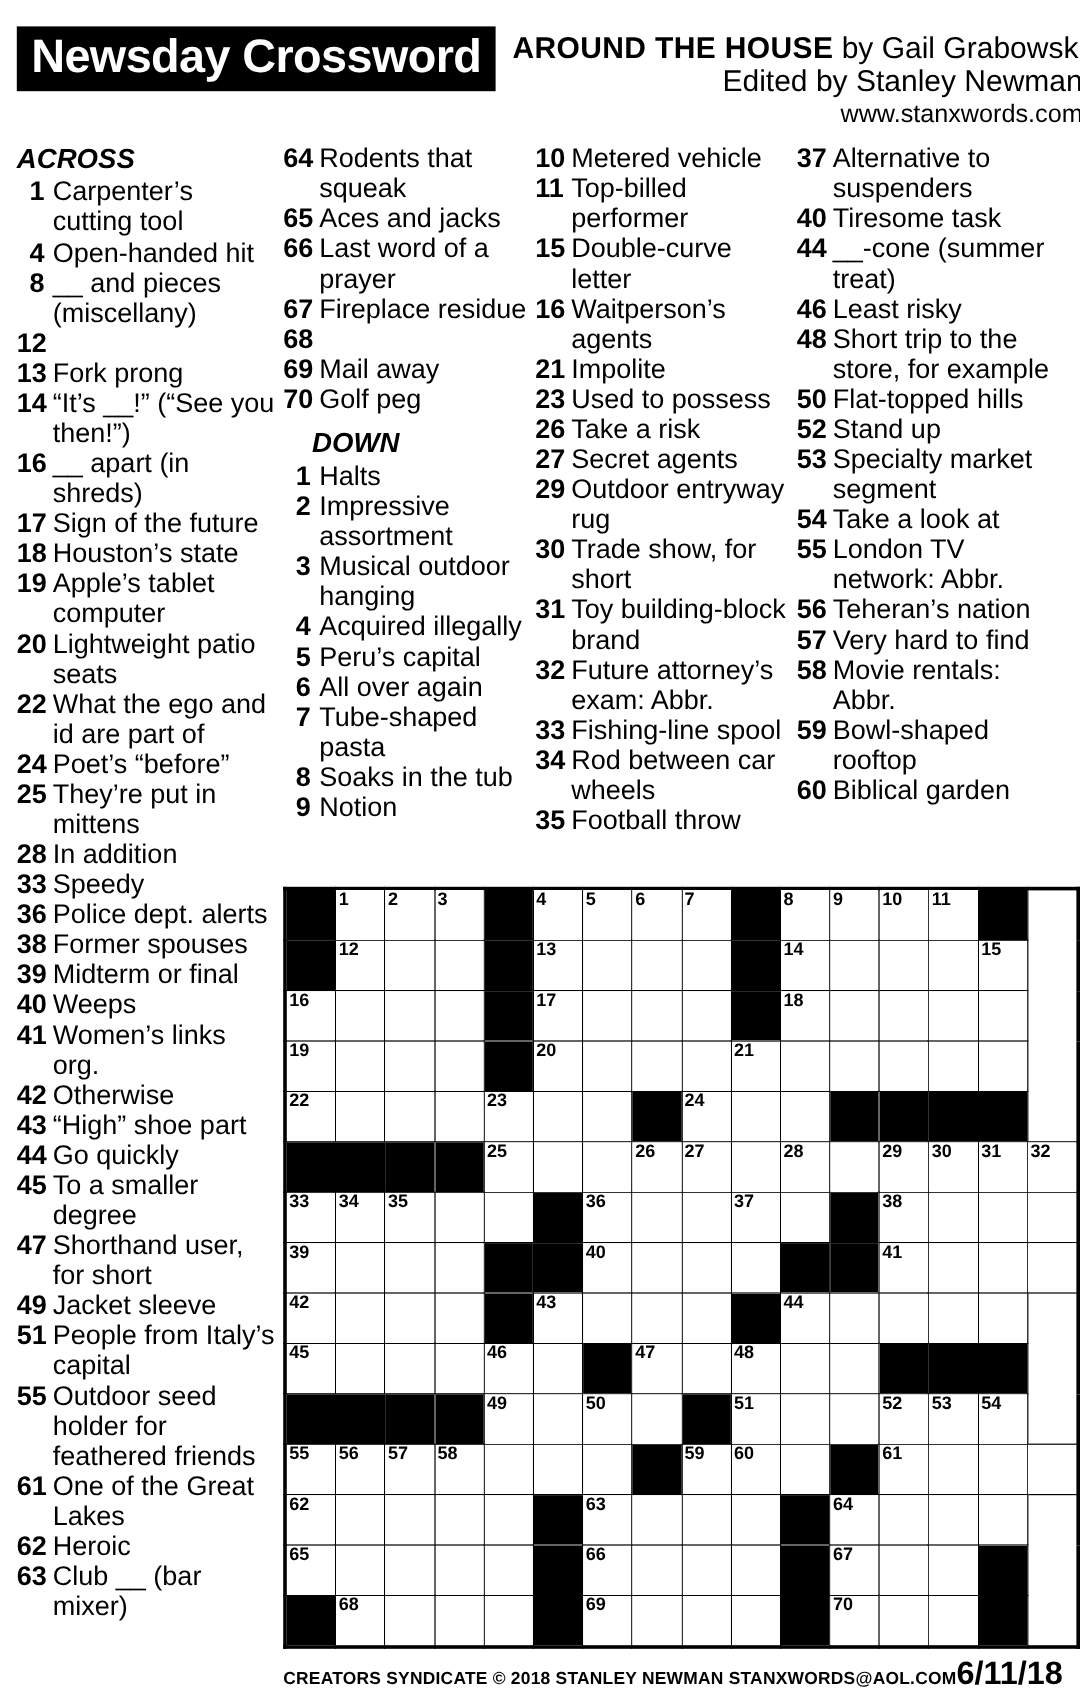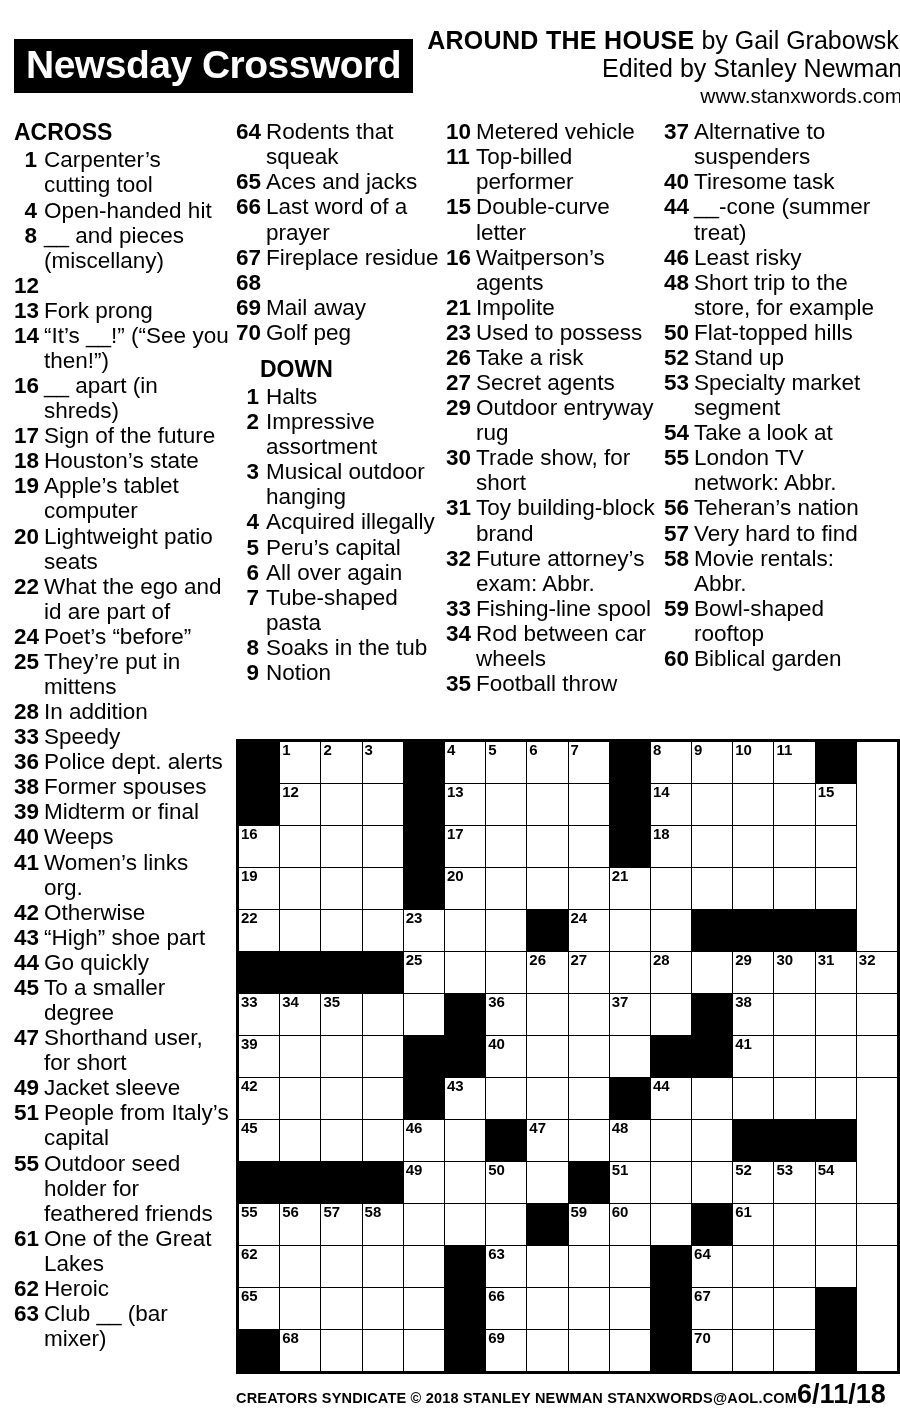--- a/index.html
+++ b/index.html
@@ -19,21 +19,21 @@
     width: 900px;
     height: 1419px;
     padding: 0 14px;
     box-sizing: border-box;
     position: relative;
   }
 
   
   .masthead {
     display: flex;
-    align-items: center;
+    align-items: flex-start;
     padding-top: 22px;
   }
   .brand {
     background: #000000;
     color: #ffffff;
     font-size: 39px;
     font-weight: bold;
     letter-spacing: -0.5px;
     padding: 6px 12px 9px 12px;
     line-height: 1;
@@ -82,20 +82,21 @@
   .col-1 { width: 222px; padding-right: 6px; }
   .col-2 { width: 210px; padding-right: 6px; }
   .col-3 { width: 218px; padding-right: 6px; }
   .col-4 { width: 222px; padding-right: 0px; }
 
   .section-head {
     font-size: 23px;
     font-weight: bold;
     line-height: 1.18;
     margin-bottom: 1px;
+    font-style: italic;
   }
   .section-head.down { margin-top: 11px; margin-left: 24px; }
 
   .clue {
     display: flex;
     font-size: 22.5px;
     line-height: 1.115;
     margin-bottom: 0px;
   }
   .clue .num {

